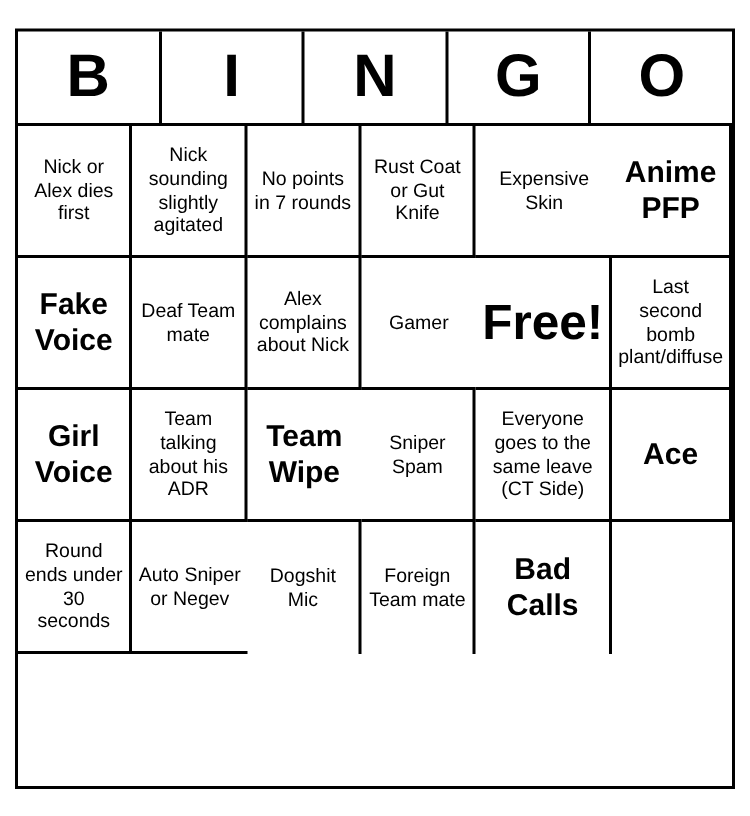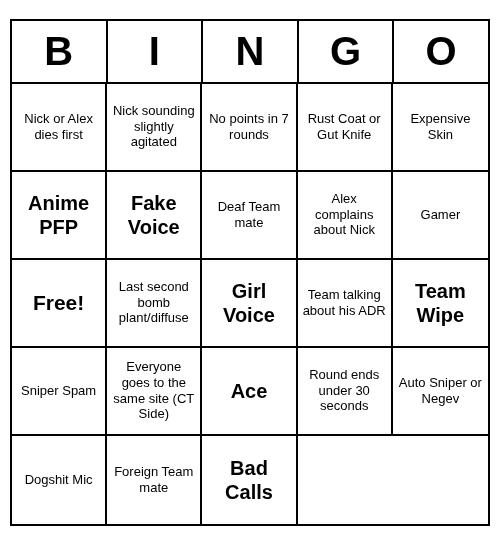--- a/index.html
+++ b/index.html
@@ -36,21 +36,21 @@
       padding: 8px 0;
       border-right: 2px solid #000;
     }
 
     .bingo-header-cell:last-child {
       border-right: none;
     }
 
     .bingo-grid {
       display: grid;
-      grid-template-columns: repeat(5, 1fr);
+      grid-template-columns: repeat(6, 1fr);
       grid-template-rows: repeat(5, 1fr);
     }
 
     .bingo-cell {
       border-right: 2px solid #000;
       border-bottom: 2px solid #000;
       display: flex;
       align-items: center;
       justify-content: center;
       text-align: center;
@@ -67,21 +67,21 @@
     .bingo-cell:nth-child(n+21) {
       border-bottom: none;
     }
 
     .bingo-cell.xl-text {
       font-size: 20px;
       font-weight: bold;
     }
 
     .bingo-cell.free {
-      font-size: 21px;
+      font-size: 33px;
       font-weight: bold;
     }
   </style>
 </head>
 <body>
 
 <div class="bingo-card">
   <div class="bingo-header">
   <div class="bingo-header-cell">B</div>
       <div class="bingo-header-cell">I</div>
@@ -132,21 +132,21 @@
       <div class="bingo-cell">
         <span>Team talking about his ADR</span>
       </div>
       <div class="bingo-cell xl-text">
         <span>Team Wipe</span>
       </div>
       <div class="bingo-cell">
         <span>Sniper Spam</span>
       </div>
       <div class="bingo-cell">
-        <span>Everyone goes to the same site (CT Side)</span>
+        <span>Everyone goes to the same leave (CT Side)</span>
       </div>
       <div class="bingo-cell xl-text">
         <span>Ace</span>
       </div>
       <div class="bingo-cell">
         <span>Round ends under 30 seconds</span>
       </div>
       <div class="bingo-cell">
         <span>Auto Sniper or Negev</span>
       </div>

